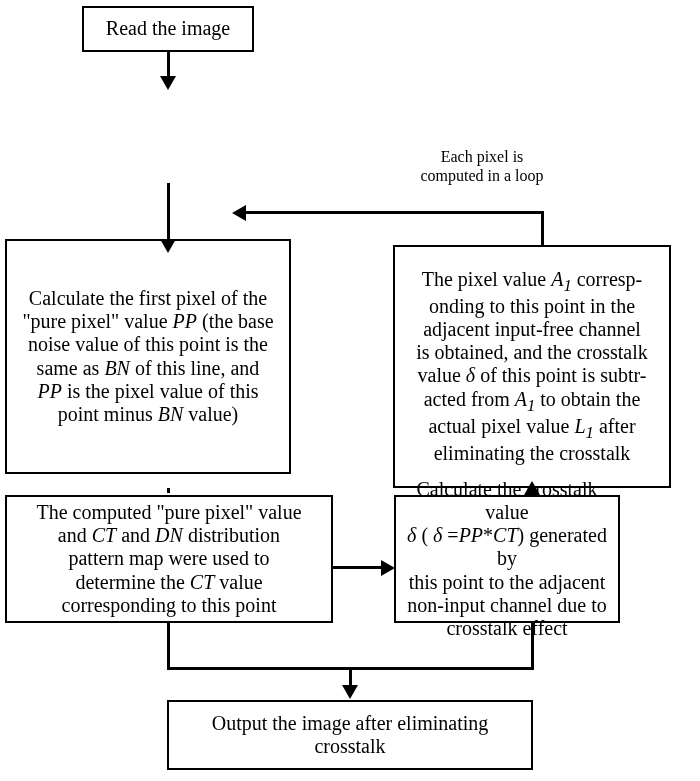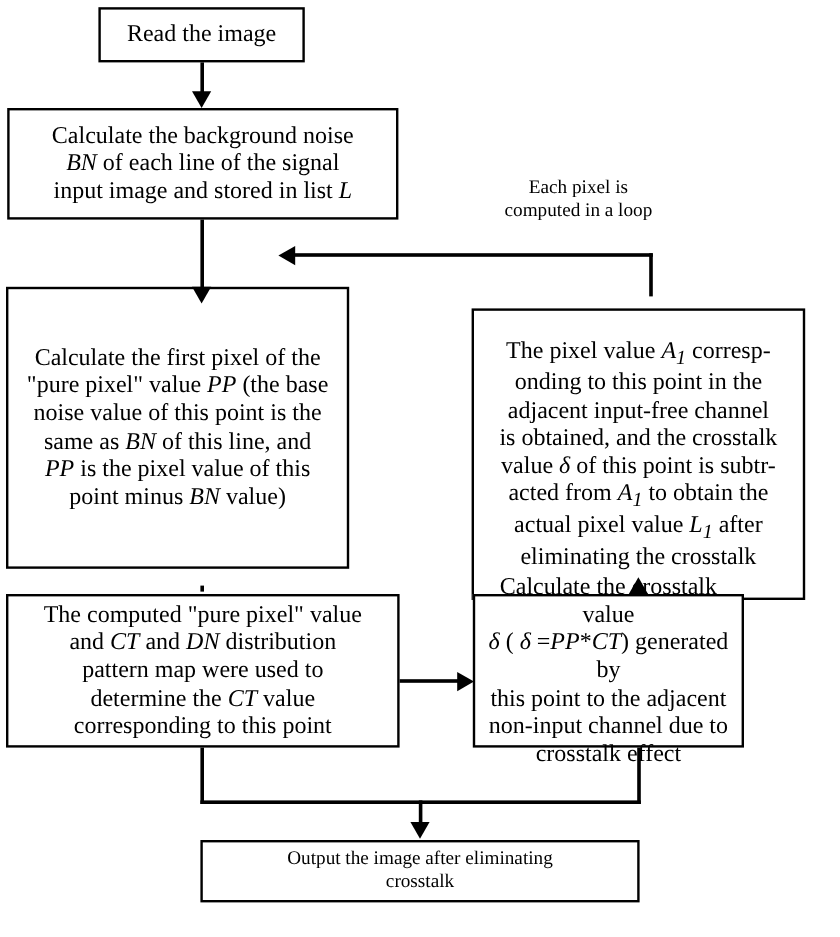--- a/index.html
+++ b/index.html
@@ -28,24 +28,24 @@
     line-height: 1.16;
     padding: 2px 6px;
   }
   .node .txt {
     display: block;
     white-space: pre-line;
   }
   .node-read     { left: 82px;  top: 6px;   width: 172px; height: 46px;  font-size: 20px; }
   .node-bgnoise  { left: 6px;   top: 90px;  width: 326px; height: 93px;  font-size: 20px; }
   .node-purepix  { left: 5px;   top: 239px; width: 286px; height: 235px; font-size: 20px; }
-  .node-pixelA   { left: 393px; top: 245px; width: 278px; height: 243px; font-size: 20px; margin-top: 12px; }
+  .node-pixelA   { left: 393px; top: 245px; width: 278px; height: 243px; font-size: 20px; }
   .node-ctvalue  { left: 5px;   top: 495px; width: 328px; height: 128px; font-size: 20px; }
   .node-crosstlk { left: 394px; top: 495px; width: 226px; height: 128px; font-size: 20px; }
-  .node-output   { left: 167px; top: 700px; width: 366px; height: 52px;  font-size: 16px; }
+  .node-output   { left: 167px; top: 700px; width: 366px; height: 70px;  font-size: 20px; }
 
   .loop-label {
     position: absolute;
     left: 372px;
     top: 148px;
     width: 220px;
     text-align: center;
     font-size: 16px;
     line-height: 1.18;
     white-space: pre-line;
@@ -84,23 +84,20 @@
 </style>
 </head>
 <body>
 
 <div id="canvas">
 
   <div class="node node-read">
     <span class="txt">Read the image</span>
   </div>
 
-  <div class="node node-bgnoise">
-    <span class="txt">Calculate the background noise<br><i class="v">BN</i> of each line of the signal<br>input image and stored in list <i class="v">L</i></span>
-  </div>
 
   <div class="node node-purepix">
     <span class="txt">Calculate the first pixel of the<br>"pure pixel" value <i class="v">PP</i> (the base<br>noise value of this point is the<br>same as <i class="v">BN</i> of this line, and<br><i class="v">PP</i> is the pixel value of this<br>point minus <i class="v">BN</i> value)</span>
   </div>
 
   <div class="node node-pixelA">
     <span class="txt">The pixel value <i class="v">A<sub>1</sub></i> corresp-<br>onding to this point in the<br>adjacent input-free channel<br>is obtained, and the crosstalk<br>value <i class="v">δ</i> of this point is subtr-<br>acted from <i class="v">A<sub>1</sub></i> to obtain the<br>actual pixel value <i class="v">L<sub>1</sub></i> after<br>eliminating the crosstalk</span>
   </div>
 
   <div class="node node-ctvalue">

